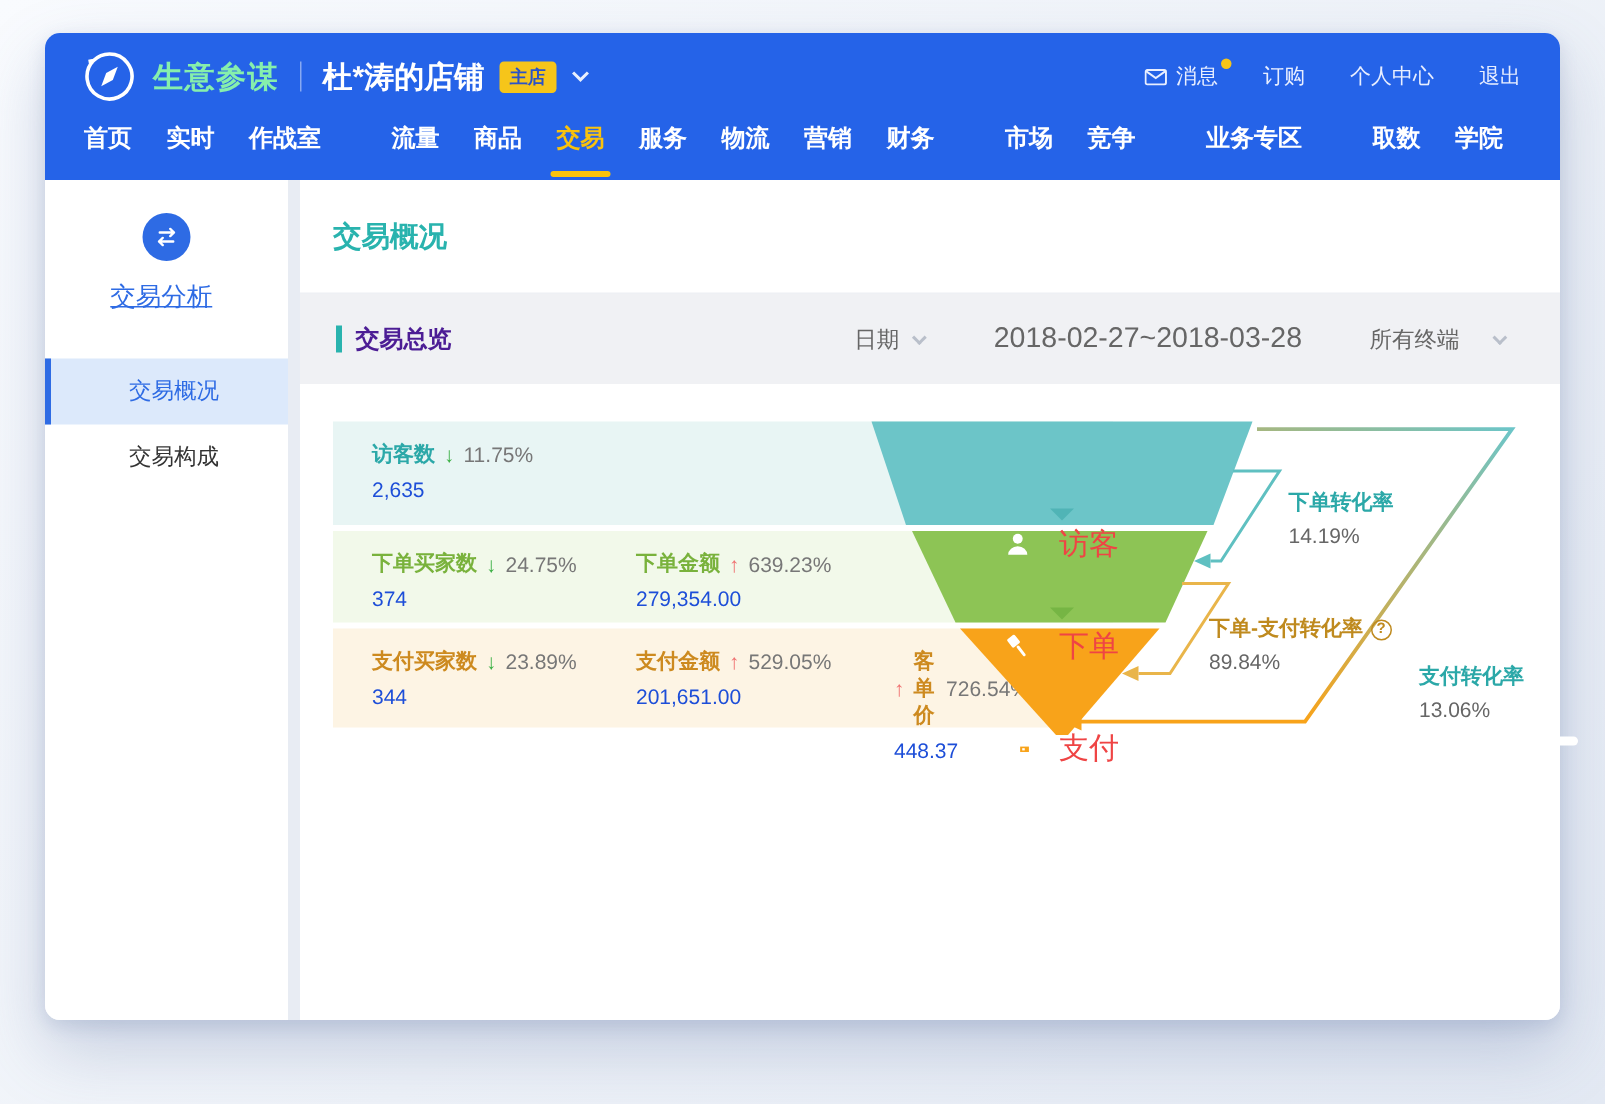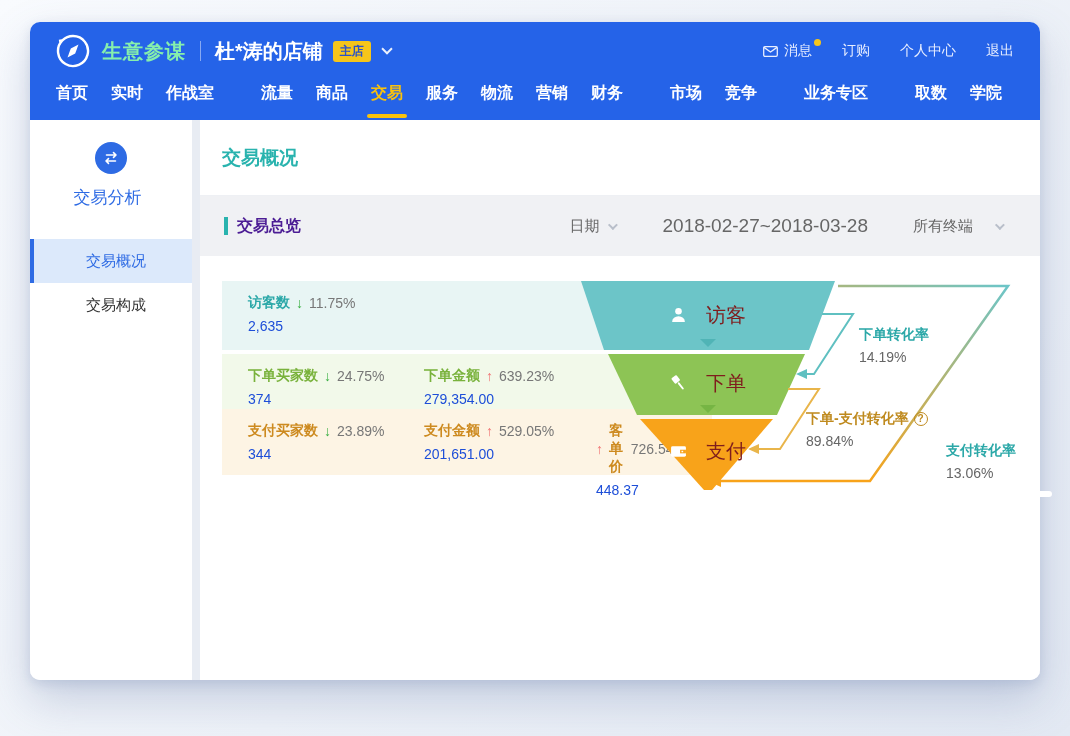--- a/index.html
+++ b/index.html
@@ -37,21 +37,21 @@
               position:relative; height:50px; line-height:46px; cursor:pointer; white-space:nowrap; }
   .nav-item.active { color:#f9c20d; }
   .nav-item.active::after { content:""; position:absolute; left:50%; transform:translateX(-50%);
               bottom:2px; width:40px; height:4px; background:#f9c20d; border-radius:2px; }
   .nav-sep { width:1px; height:16px; background:rgba(255,255,255,.38); margin:0 20px 0 4px; }
   
   .wbody { display:flex; height:560px; background:#e8ecf3; }
   .sidebar { width:162px; background:#fff; flex:none; padding-top:22px; }
   .side-icon { width:32px; height:32px; border-radius:50%; background:#2e6be4;
                margin:0 auto; display:flex; align-items:center; justify-content:center; }
-  .side-title { text-align:center; color:#2e6be4; font-size:17px; margin:12px 7px 30px 0; }
+  .side-title { text-align:center; color:#2e6be4; font-size:17px; margin:12px 7px 30px 0;text-decoration:underline; }
   .side-item { display:block; height:44px; line-height:44px; padding-left:52px;
                font-size:15px; color:#333; cursor:pointer; border-left:4px solid transparent; }
   .side-item.active { background:#dce9fb; border-left-color:#2e6be4; color:#2e6be4; }
   .main { flex:1; background:#fff; margin-left:8px; min-width:0; }
   .title-row { height:76px; display:flex; align-items:center; padding:0 22px;
                border-bottom:1px solid #eef0f4; }
   .page-title { color:#29b3ae; font-size:19px; font-weight:700; }
   .filter-bar { height:60px; background:#f0f1f4; display:flex; align-items:center; padding:0 24px; }
   .marker { width:4px; height:18px; background:#29b3ae; margin-right:9px; flex:none; }
   .sec-title { font-size:16px; font-weight:700; color:#4c1d95; }
@@ -60,34 +60,34 @@
   .filter { color:#666; font-size:15px; display:flex; align-items:center; cursor:pointer; }
   .date-filter { margin-right:48px; }
   .date-range { color:#666; font-size:19px; margin-right:45px; cursor:pointer; }
   .terminal-filter { margin-right:14px; }
   .terminal-filter .chev-g { margin-left:22px; }
   
   .funnel { position:relative; width:791px; height:232px; margin:22px 0 0 22px; }
   .band { position:absolute; left:0; }
   .band1 { top:3px;  height:69px; width:520px; background:#e8f5f4; }
   .band2 { top:76px; height:61px; width:520px; background:#f2f9ea; }
-  .band3 { top:131px;height:66px; width:490px; background:#fdf4e4; }
+  .band3 { top:141px;height:66px; width:490px; background:#fdf4e4; }
   .band-in { display:flex; padding:13px 0 0 26px; }
   .metric { margin-right:26px; }
   .m1 { min-width:150px; }
   .l1 { display:flex; align-items:center; gap:6px; font-size:14px; }
   .mlabel { font-weight:700; }
   .mlabel.t { color:#2ba8a8; } .mlabel.g { color:#79b23c; } .mlabel.o { color:#cd8a1f; }
   .arr { font-weight:700; font-size:14px; }
   .arr.down { color:#3cb045; } .arr.up { color:#f07070; }
   .pct { color:#777; }
   .l2 { color:#1d4ed8; font-size:14px; margin-top:6px; }
   .fsvg { position:absolute; left:0; top:0; }
   .stage-label { position:absolute; transform:translate(-50%,-50%); display:flex;
-                 align-items:center; gap:19px; color:#7f1d1d; font-size:20px; white-space:nowrap; }
+                 align-items:center; gap:19px; color:#ef4444; font-size:20px; white-space:nowrap;margin-top:48px; }
   .conv { position:absolute; font-size:14px; white-space:nowrap; }
   .conv-label { font-weight:700; }
   .conv-label.teal { color:#2ba8a8; }
   .conv-label.gold { color:#bf8a1e; }
   .conv-val { color:#666; margin-top:5px; }
   .help { display:inline-flex; align-items:center; justify-content:center;
           width:14px; height:14px; border:1px solid #bf8a1e; border-radius:50%;
           color:#bf8a1e; font-size:10px; font-weight:700; margin-left:5px;
           vertical-align:1px; cursor:pointer; }
   .bg-dash { position:absolute; left:1022px; top:491px; width:30px; height:6px;

